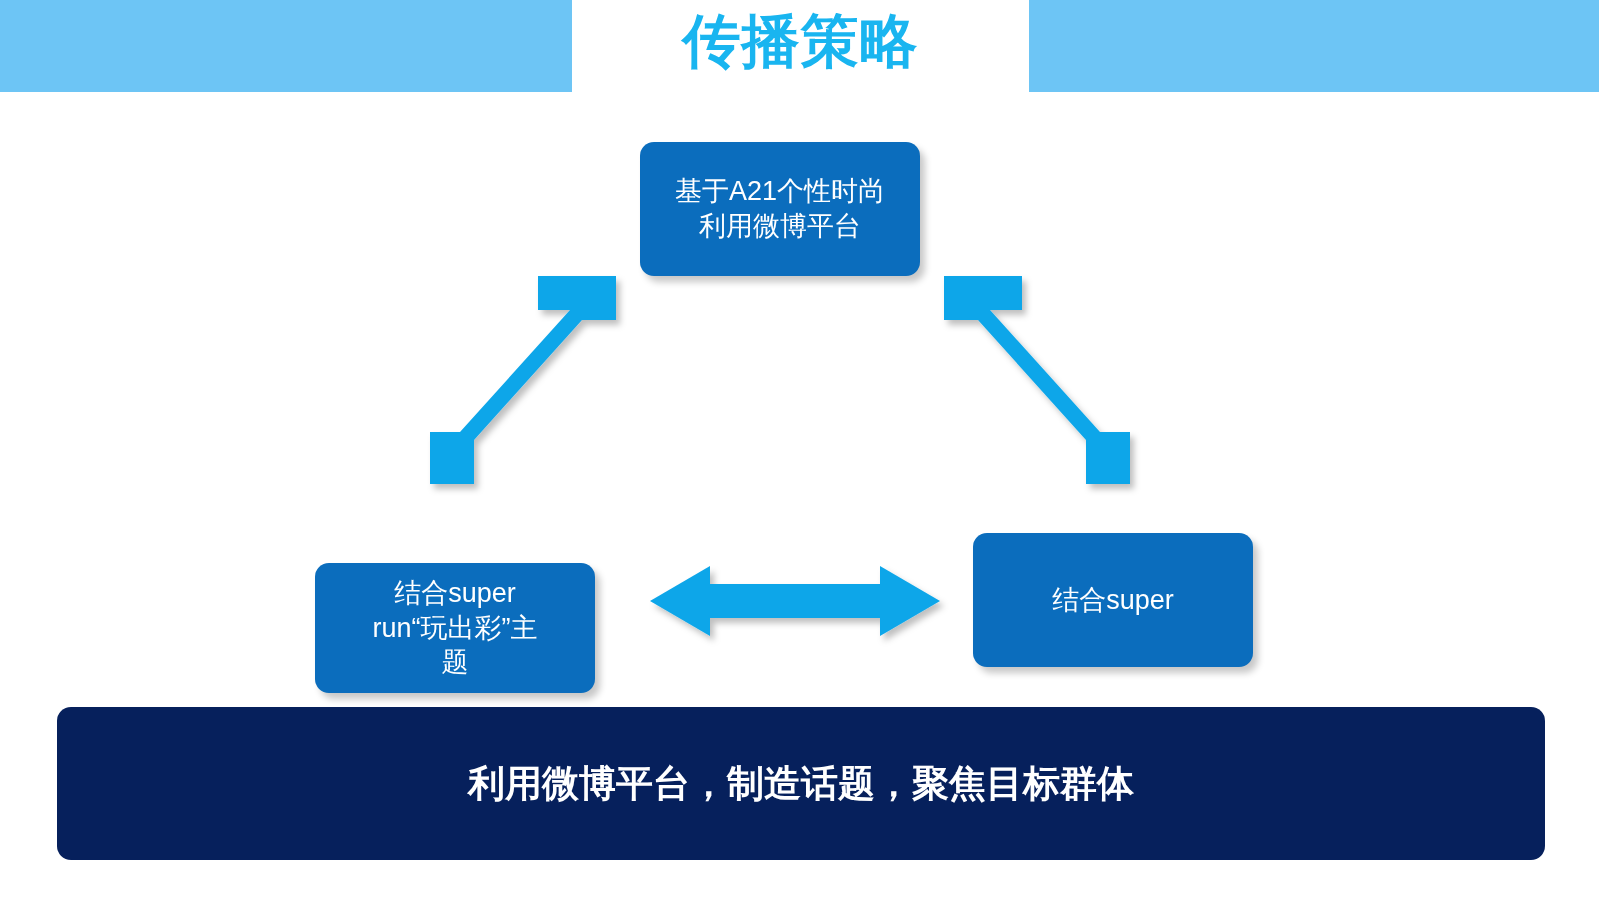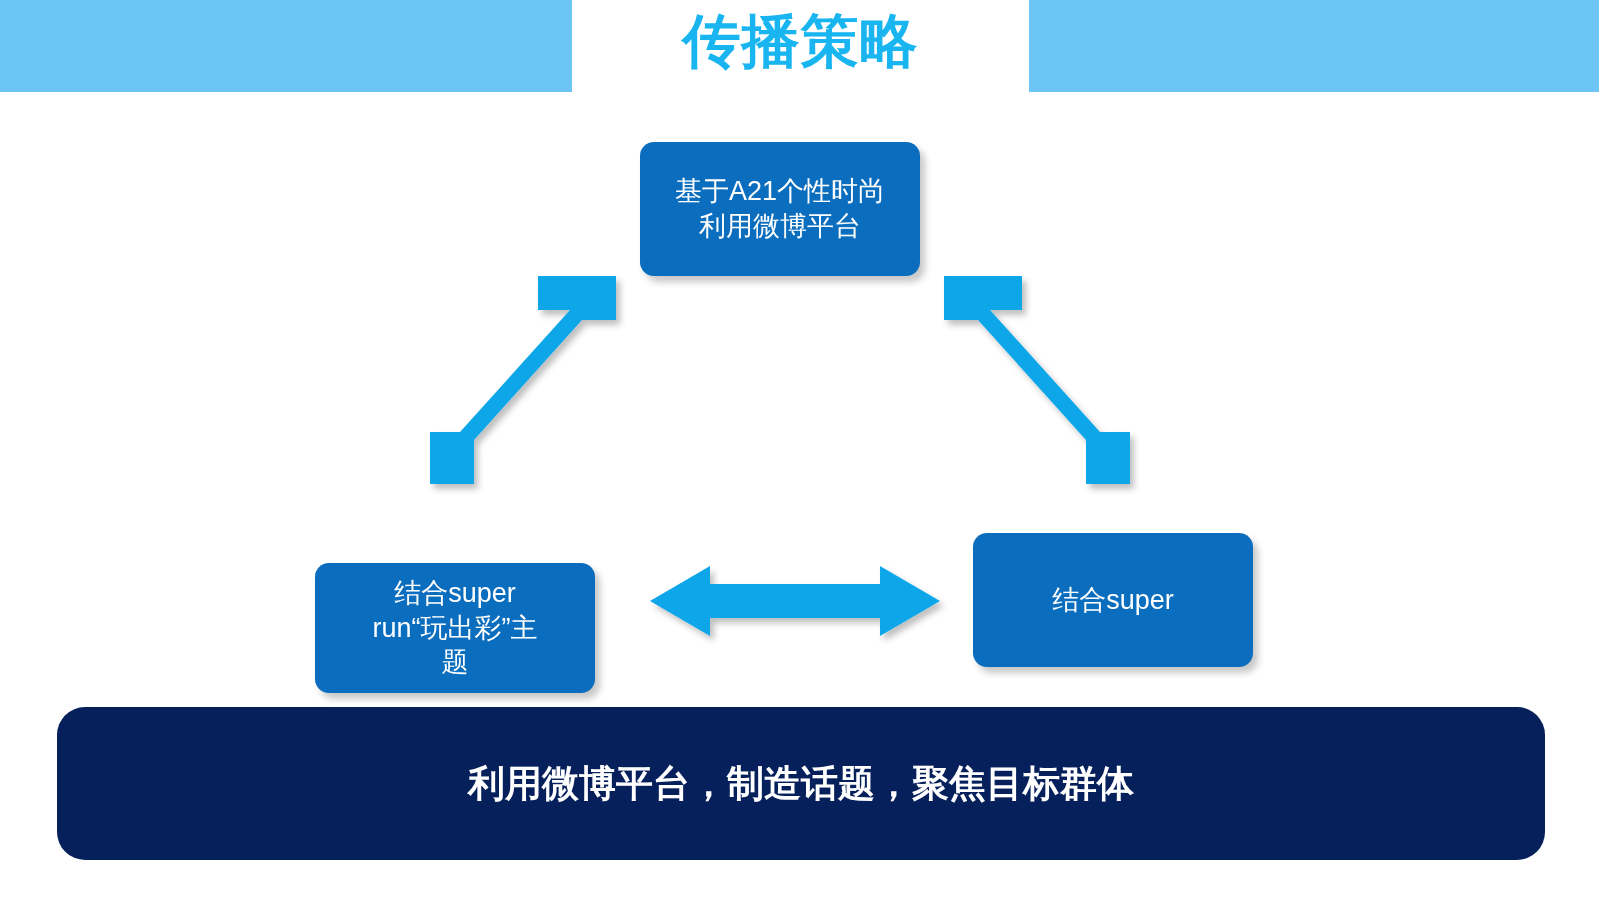--- a/index.html
+++ b/index.html
@@ -97,21 +97,21 @@
   .arrow-horizontal { left: 650px; top: 560px; width: 290px; height: 82px; }
 
   
   .banner {
     position: absolute;
     left: 57px;
     top: 707px;
     width: 1488px;
     height: 153px;
     background: #06205C;
-    border-radius: 28px;
+    border-radius: 14px;
     display: flex;
     flex-direction: column;
     align-items: center;
     justify-content: center;
     color: #ffffff;
     font-weight: bold;
     font-size: 37px;
     line-height: 1.34;
     text-align: center;
   }

